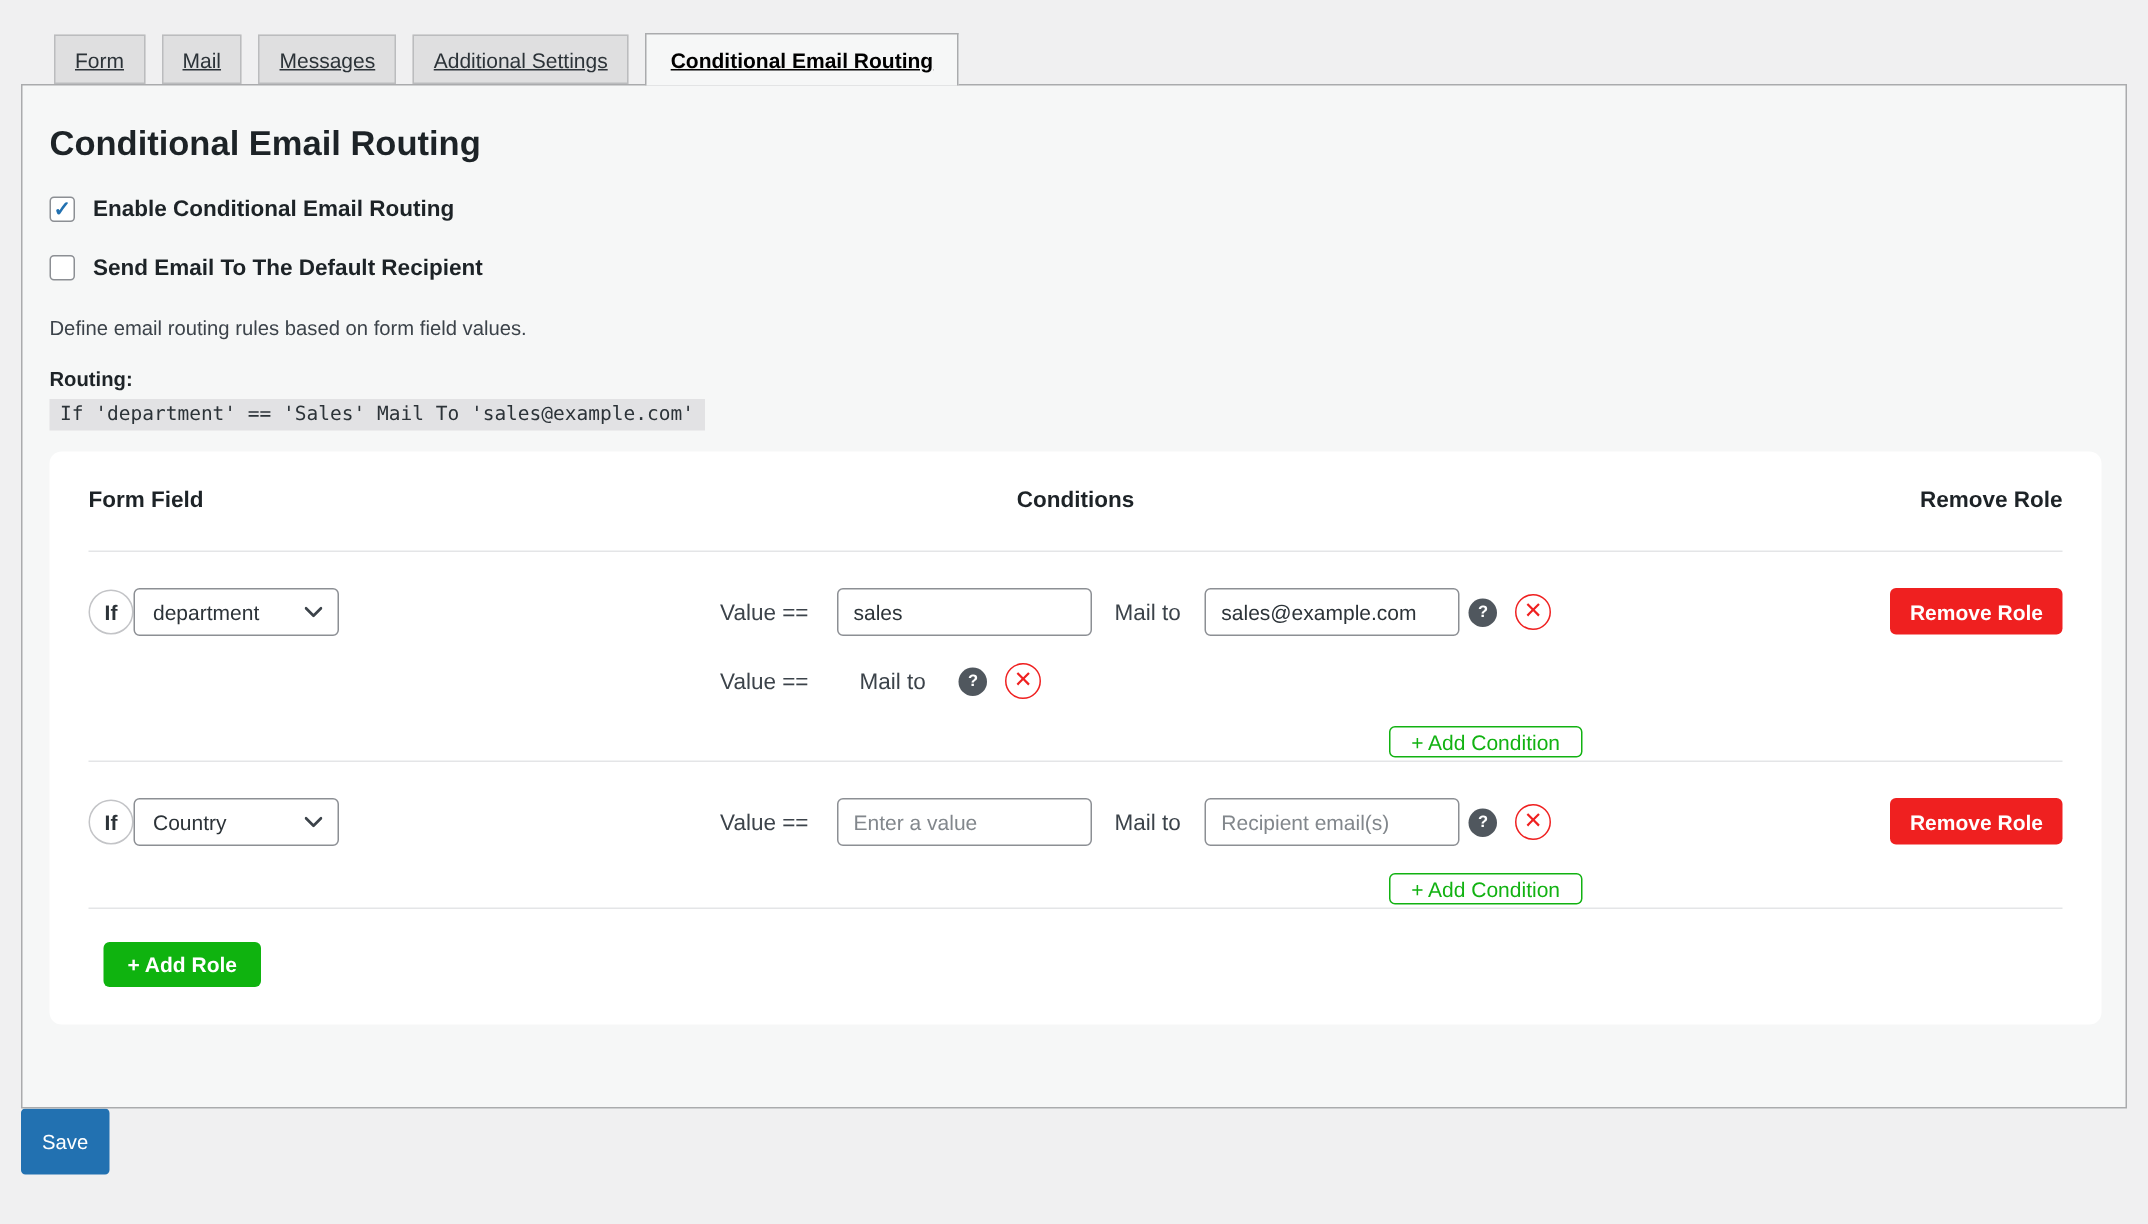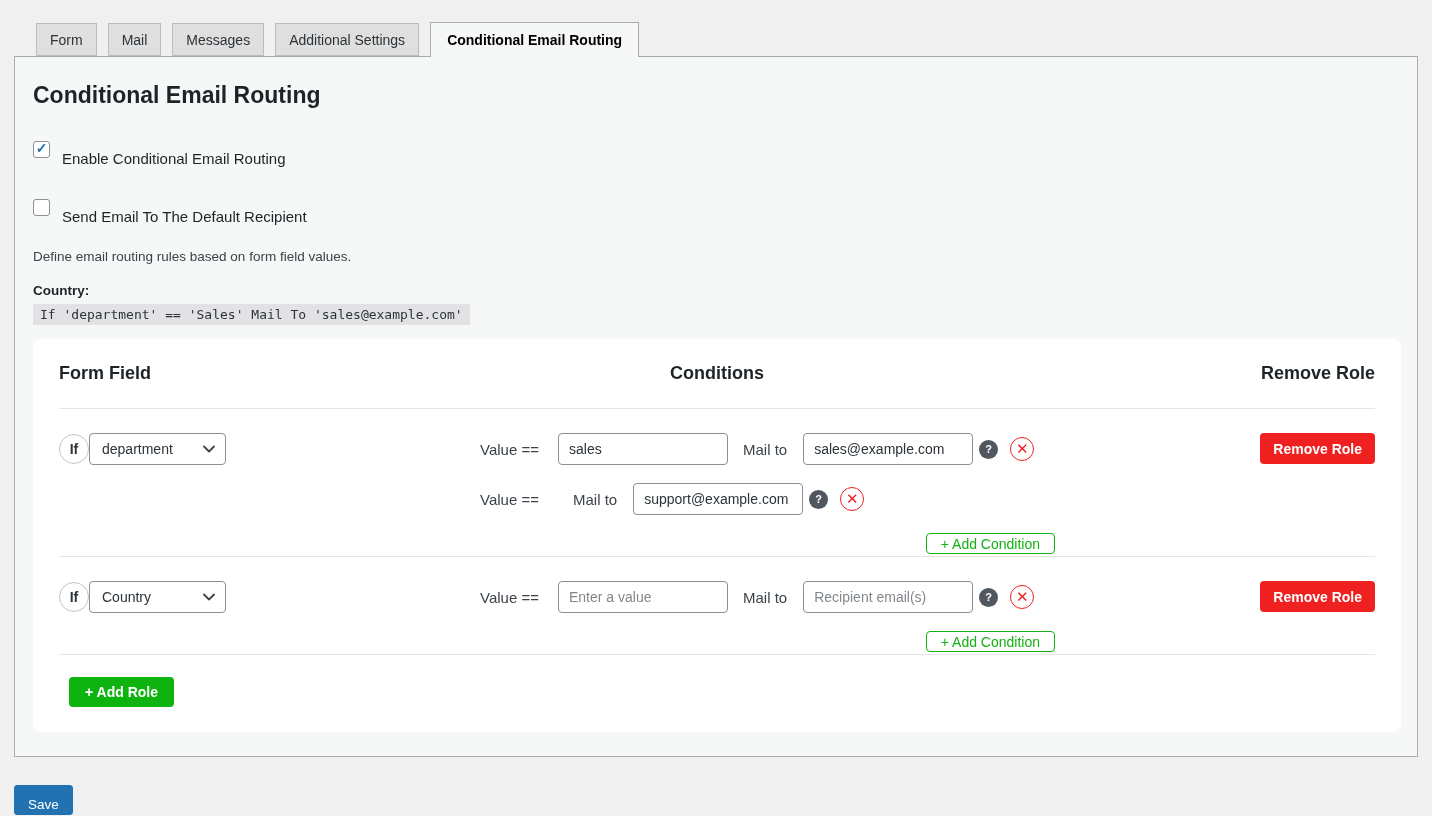--- a/index.html
+++ b/index.html
@@ -12,21 +12,21 @@
     overflow:hidden;
   }
   .wrap { padding:22px 14px 0 14px; }
 
   
   .tabbar { display:flex; gap:11px; padding-left:22px; align-items:flex-end; position:relative; z-index:5; }
   .tab {
     height:33px; display:inline-flex; align-items:center;
     padding:0 13px; font-size:14px; color:#2c3338;
     background:#dfdfe0; border:1px solid #bbbcbe;
-    cursor:pointer; font-family:"Liberation Sans", sans-serif;
+    cursor:pointer; font-family:"Liberation Sans", sans-serif;text-decoration:underline;
   }
   .tab.active {
     height:35px; margin-bottom:-1px;
     background:#f6f7f7; border:1px solid #aaabad; border-bottom:none;
     font-weight:bold; color:#000; padding:0 16px;
   }
 
   
   .panel {
     position:relative; z-index:1;
@@ -37,37 +37,37 @@
   h1.page-title { font-size:23px; font-weight:bold; margin:23px 0 22px 0; color:#1d2327; }
 
   .check-row { display:flex; align-items:center; gap:12px; margin-bottom:22px; }
   .checkbox {
     width:17px; height:17px; background:#fff;
     border:1px solid #8c8f94; border-radius:3px;
     display:inline-flex; align-items:center; justify-content:center;
     cursor:pointer; flex:0 0 auto;
   }
   .checkbox .check-glyph { color:#2271b1; font-size:14px; font-weight:bold; line-height:1; transform:translateY(-1px); }
-  .check-row label { font-size:15px; font-weight:normal; color:#1d2327;margin-top:19px; }
+  .check-row label { font-size:15px; font-weight:bold; color:#1d2327; }
 
   .desc { font-size:13.5px; color:#3c434a; margin:24px 0 0 0; }
   .example-label { font-size:13.5px; font-weight:bold; margin-top:19px; }
   .example-code {
     display:inline-block; margin-top:6px;
     font-family:"DejaVu Sans Mono", monospace; font-size:13px;
     background:#e2e2e4; color:#2c3338; padding:3px 7px;
   }
 
   
   .card {
     background:#fff; border-radius:8px;
     margin-top:14px; padding:24px 26px 25px 26px;
   }
   .card-header { position:relative; padding-bottom:24px; border-bottom:1px solid #e4e5e7; }
-  .card-header .col { font-size:18px; font-weight:bold; color:#1d2327; }
+  .card-header .col { font-size:15px; font-weight:bold; color:#1d2327; }
   .col-conditions { position:absolute; left:50%; transform:translateX(-50%); }
   .col-remove { position:absolute; right:0; }
 
   .role-row { display:flex; align-items:flex-start; padding-top:24px; }
   .role-left { display:flex; align-items:center; gap:0; width:396px; flex:0 0 auto; }
   .if-circle {
     width:30px; height:30px; border-radius:50%;
     border:1px solid #c3c4c7; background:#fff;
     display:inline-flex; align-items:center; justify-content:center;
     font-size:14px; font-weight:bold; color:#2c3338;
@@ -121,21 +121,21 @@
   .btn-add-role {
     margin-top:22px; height:30px; padding:0 16px;
     background:#0fb30f; border:none; border-radius:4px;
     color:#fff; font-size:14px; font-weight:bold; cursor:pointer;
     font-family:"Liberation Sans", sans-serif;
     margin-left:10px;
   }
 
   
   .btn-save {
-    margin-top:28px; height:30px; padding:11px 13px;
+    height:44px; padding:11px 13px;
     background:#2271b1; border:1px solid #2271b1; border-radius:3px;
     color:#fff; font-size:13.5px; cursor:pointer;
     font-family:"Liberation Sans", sans-serif;
   }
 </style>
 </head>
 <body>
 
 <div class="wrap">
 
@@ -158,21 +158,21 @@
       </span>
       <label>Enable Conditional Email Routing</label>
     </div>
 
     <div class="check-row">
       <span class="checkbox"></span>
       <label>Send Email To The Default Recipient</label>
     </div>
 
     <p class="desc">Define email routing rules based on form field values.</p>
-    <div class="example-label">Country:</div>
+    <div class="example-label">Routing:</div>
     <code class="example-code">If 'department' == 'Sales' Mail To 'sales@example.com'</code>
 
     
     <div class="card">
 
       <div class="card-header">
         <span class="col">Form Field</span>
         <span class="col col-conditions">Conditions</span>
         <span class="col col-remove">Remove Role</span>
       </div>
@@ -197,21 +197,20 @@
             <input class="txt" type="text" value="sales@example.com" style="">
             <span class="help-icon">?</span>
             <span class="remove-cond">
               <span class="x-glyph">✕</span>
             </span>
           </div>
 
           <div class="cond-row">
             <span class="cond-label">Value ==</span>
             <span class="mailto-label">Mail to</span>
-            <input class="txt" type="text" value="support@example.com" style="">
             <span class="help-icon">?</span>
             <span class="remove-cond">
               <span class="x-glyph">✕</span>
             </span>
           </div>
 
           <div class="add-cond-row">
             <button class="btn-add-condition">+ Add Condition</button>
           </div>
         </div>

